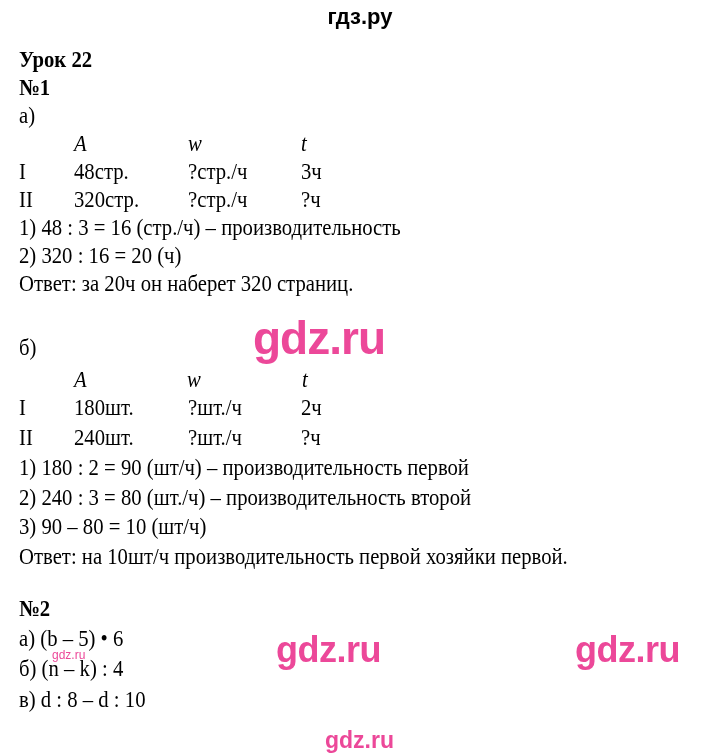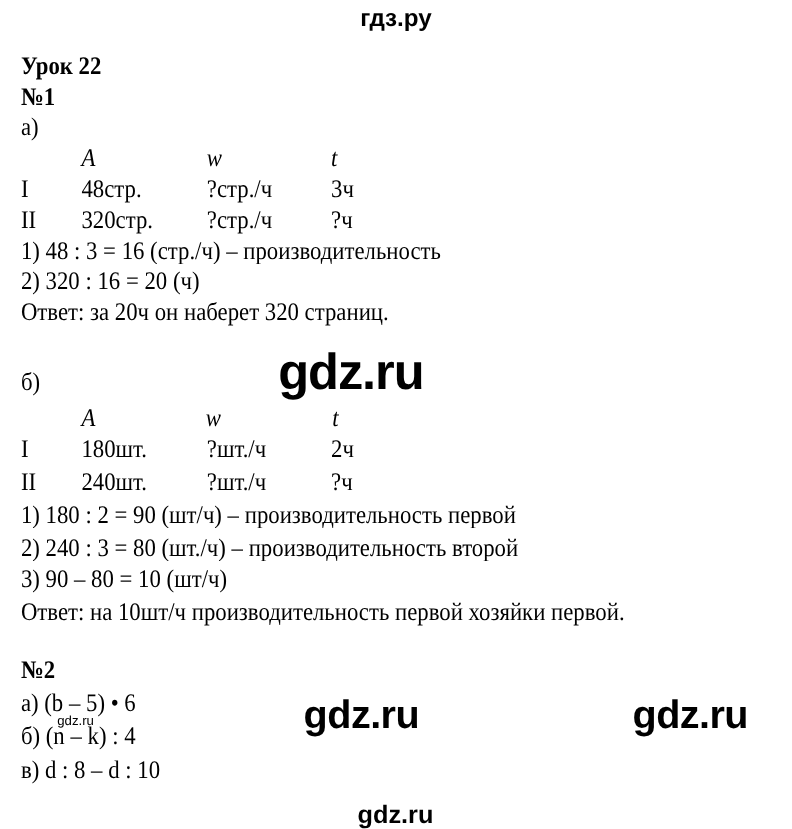--- a/index.html
+++ b/index.html
@@ -30,21 +30,21 @@
       left: 0; width: 720px; top: 4px;
       text-align: center;
       font-family: "Liberation Sans", sans-serif;
       font-weight: bold;
       font-size: 22px;
       line-height: 26px;
     }
     .wm {
       font-family: "Liberation Sans", sans-serif;
       font-weight: bold;
-      color: #000000;
+      color: #ec4899;
     }
     .wm-big { font-size: 46px; line-height: 50px; letter-spacing: -1px; }
     .wm-mid { font-size: 36px; line-height: 40px; letter-spacing: -0.5px; }
     .wm-small { font-size: 23px; line-height: 26px; }
     .wm-tiny { font-size: 12px; line-height: 14px; font-weight: normal; }
     .tbl-row {
       position: absolute;
       left: 19px;
       font-size: 23px;
       line-height: 28px;

